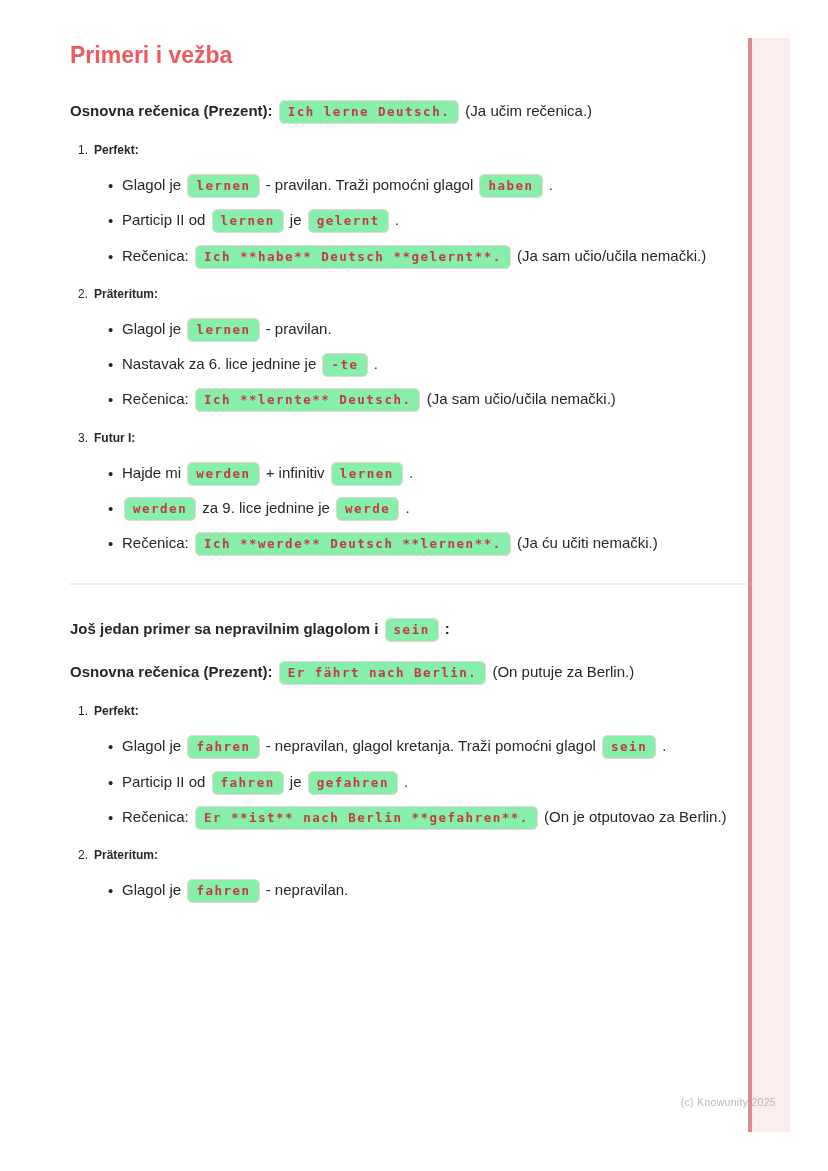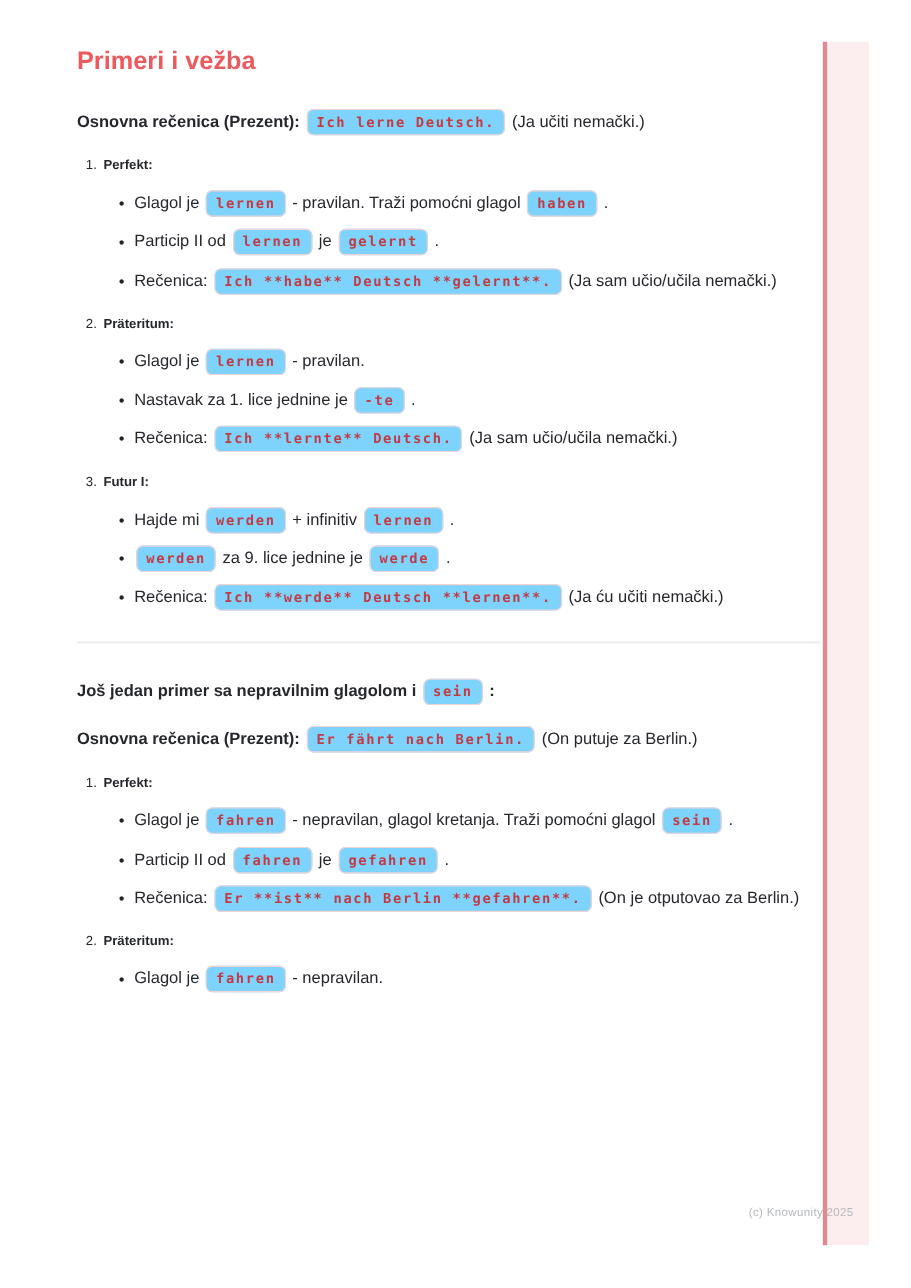--- a/index.html
+++ b/index.html
@@ -14,21 +14,21 @@
     color: #ed5a5e; font-size: 23px; font-weight: 700; line-height: 1.2;
     margin: 0 0 27px 0;
   }
   .para { font-size: 15px; line-height: 1.5; margin: 0 0 20px 0; }
   .rich { font-size: 15px; line-height: 1.9; margin: 0 0 14px 0; }
   .justify { text-align: justify; }
   strong { font-weight: 700; }
   .chip {
     font-family: "DejaVu Sans Mono", "Liberation Mono", monospace;
     font-size: 12.5px; font-weight: 700; letter-spacing: 1.5px;
-    color: #c43a42; background: #7dd3fc;
+    color: #c43a42; background: #86efac;
     border: 1px solid #f1d3d3; border-radius: 6px;
     padding: 3px 8px 4px 8px; margin: 0 2px; white-space: nowrap;
   }
   .olist { margin: 0; }
   .oitem-head { font-size: 12px; line-height: 1.5; margin: 16px 0 13px 0; padding-left: 8px; }
   .oitem-head .num { font-weight: 400; margin-right: 6px; }
   .oitem-head .head { font-weight: 700; }
   .li-bullet {
     position: relative; padding-left: 52px; margin-bottom: 9px;
     font-size: 15px; line-height: 1.75;
@@ -51,32 +51,32 @@
   }
 </style>
 </head>
 <body>
 
 <div class="page">
 
   <h1 class="title">Primeri i vežba</h1>
 
 
-  <p class="rich"><strong>Osnovna rečenica (Prezent): </strong><code class="chip">Ich lerne Deutsch.</code><span> (Ja učiti nemački.)</span></p>
+  <p class="rich"><strong>Osnovna rečenica (Prezent): </strong><code class="chip">Ich lerne Deutsch.</code><span> (Ja učim rečenica.)</span></p>
 
   <div class="olist">
 
     <div class="oitem-head"><span class="num">1.</span><span class="head">Perfekt:</span></div>
     <div class="li-bullet"><span>Glagol je </span><code class="chip">lernen</code><span> - pravilan. Traži pomoćni glagol </span><code class="chip">haben</code><span> .</span></div>
     <div class="li-bullet"><span>Particip II od </span><code class="chip">lernen</code><span> je </span><code class="chip">gelernt</code><span> .</span></div>
     <div class="li-bullet"><span>Rečenica: </span><code class="chip">Ich **habe** Deutsch **gelernt**.</code><span> (Ja sam učio/učila nemački.)</span></div>
 
     <div class="oitem-head"><span class="num">2.</span><span class="head">Präteritum:</span></div>
     <div class="li-bullet"><span>Glagol je </span><code class="chip">lernen</code><span> - pravilan.</span></div>
-    <div class="li-bullet"><span>Nastavak za 1. lice jednine je </span><code class="chip">-te</code><span> .</span></div>
+    <div class="li-bullet"><span>Nastavak za 6. lice jednine je </span><code class="chip">-te</code><span> .</span></div>
     <div class="li-bullet"><span>Rečenica: </span><code class="chip">Ich **lernte** Deutsch.</code><span> (Ja sam učio/učila nemački.)</span></div>
 
     <div class="oitem-head"><span class="num">3.</span><span class="head">Futur I:</span></div>
     <div class="li-bullet"><span>Hajde mi </span><code class="chip">werden</code><span> + infinitiv </span><code class="chip">lernen</code><span> .</span></div>
     <div class="li-bullet"><code class="chip">werden</code><span> za 9. lice jednine je </span><code class="chip">werde</code><span> .</span></div>
     <div class="li-bullet"><span>Rečenica: </span><code class="chip">Ich **werde** Deutsch **lernen**.</code><span> (Ja ću učiti nemački.)</span></div>
 
   </div>
 
   <hr class="rule">

